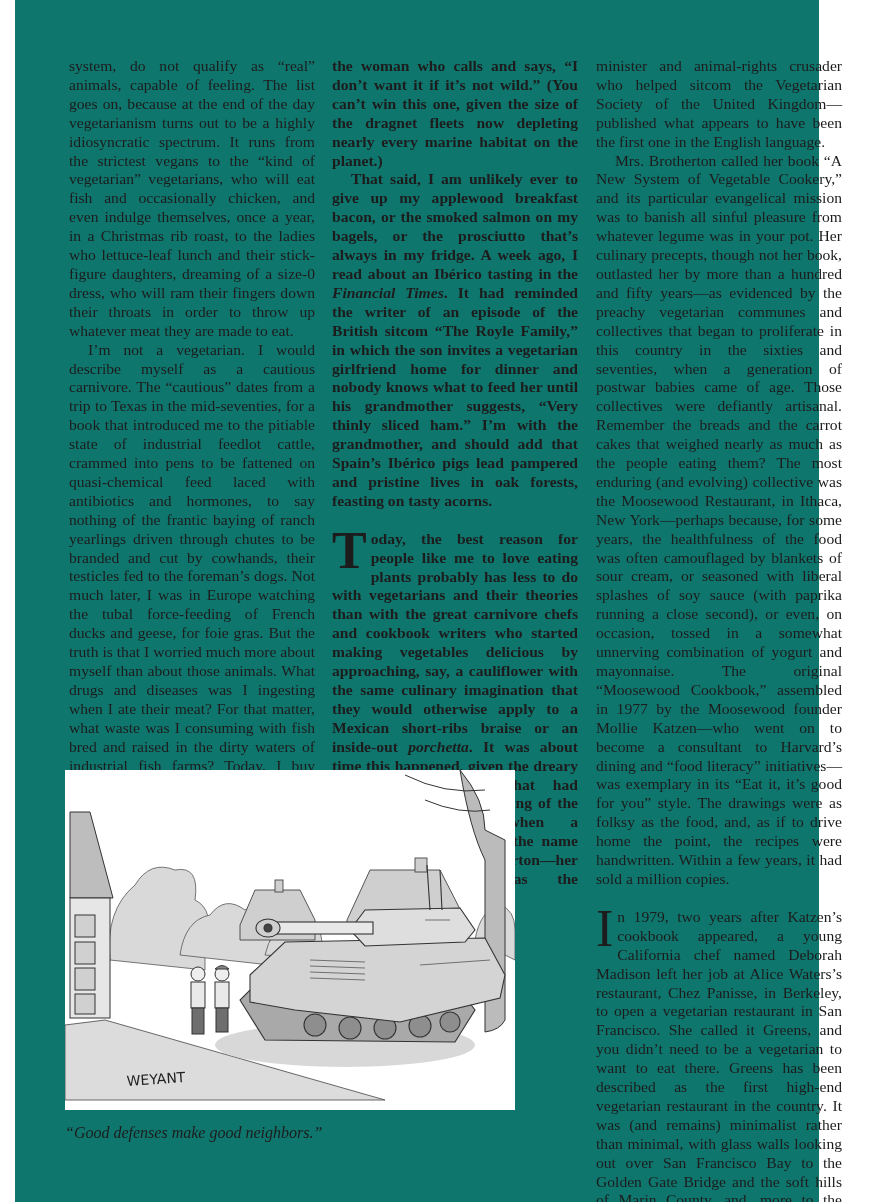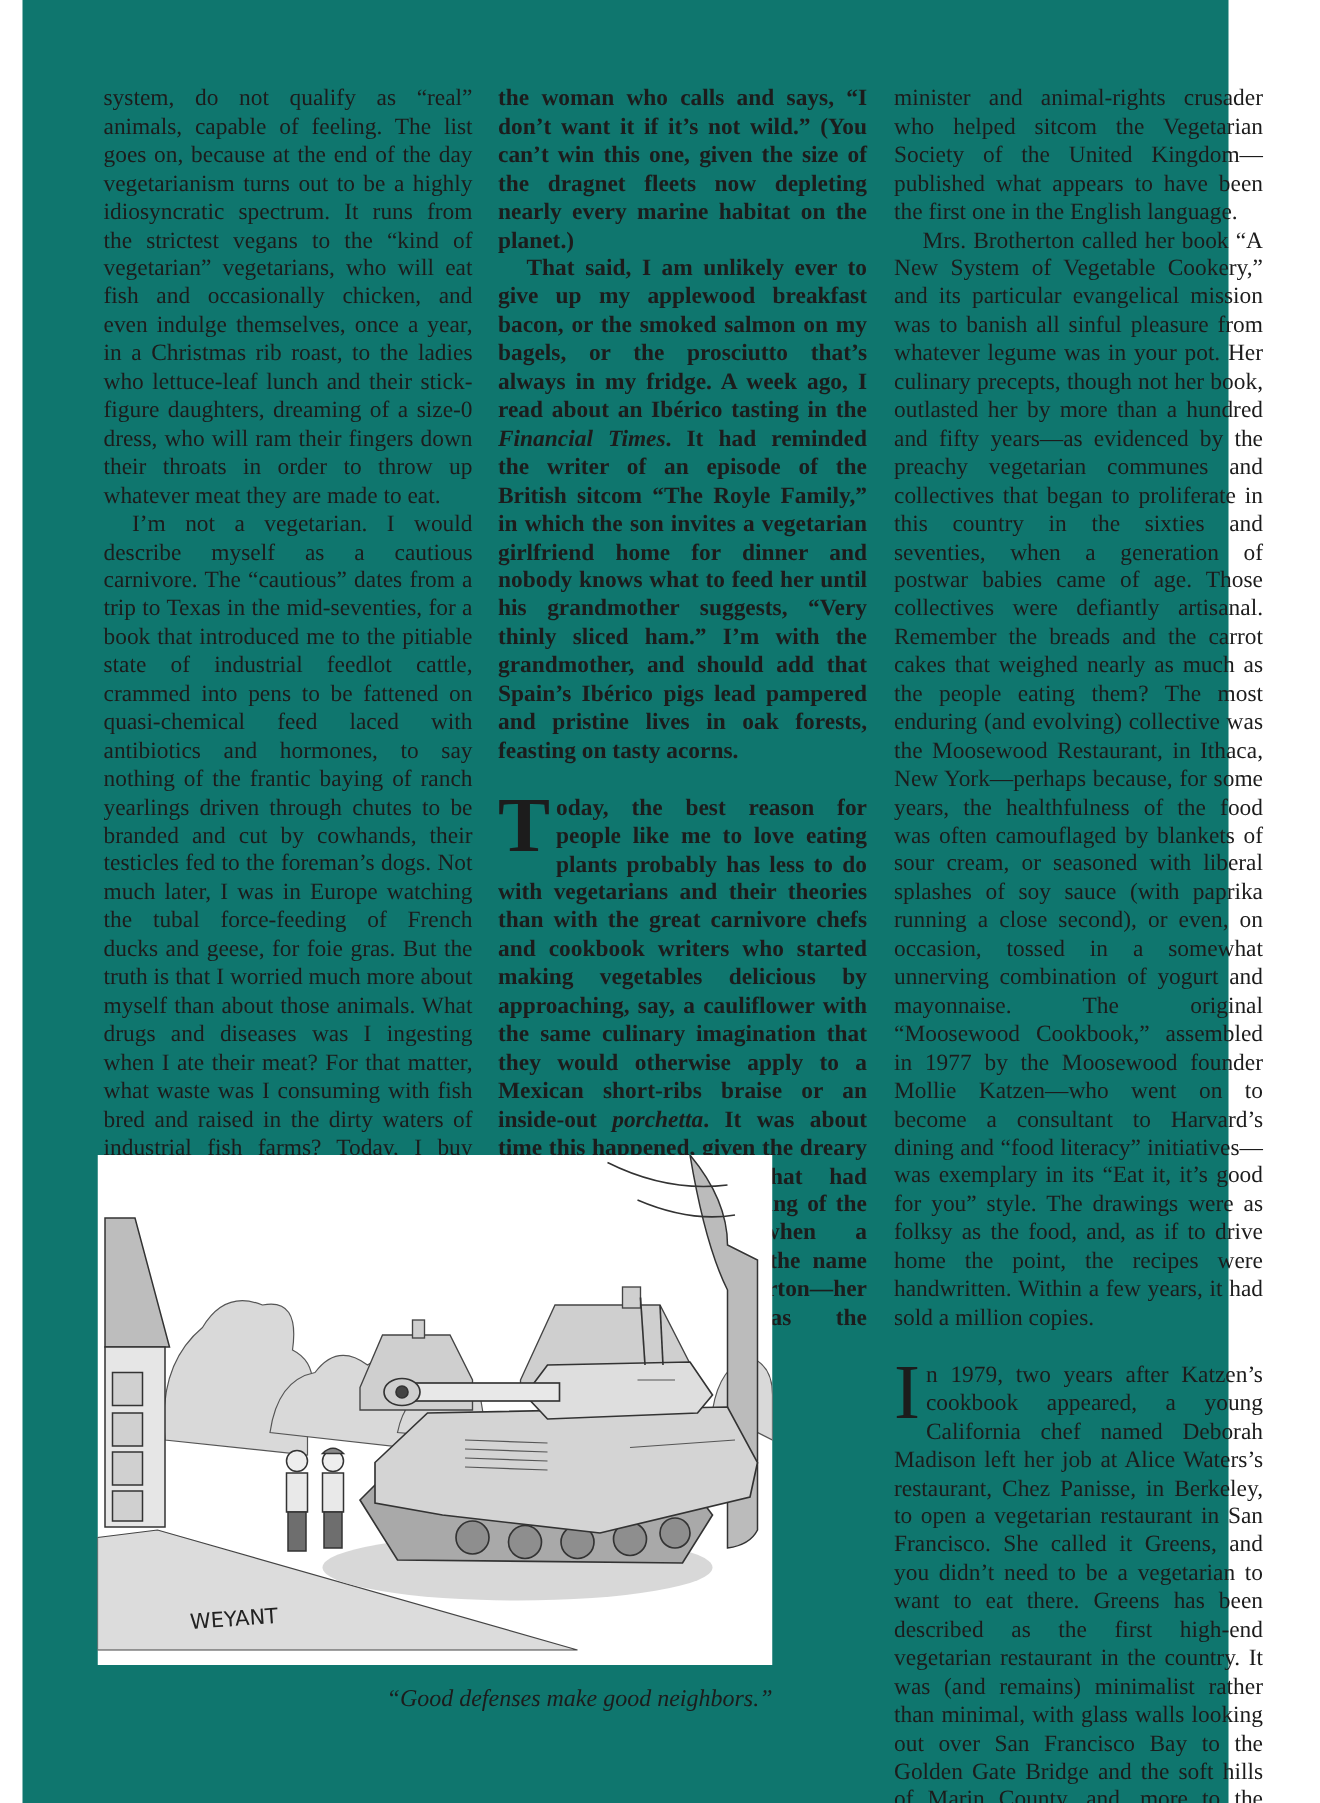--- a/index.html
+++ b/index.html
@@ -34,21 +34,21 @@
     left: 50px;
     top: 770px;
     width: 450px;
     height: 340px;
   }
   .caption {
     position: absolute;
     left: 50px;
     top: 1124px;
     width: 450px;
-    text-align: right;
+    text-align: left;
     font-family: "Liberation Serif", "DejaVu Serif", serif;
     font-style: italic;
     font-size: 16px;
     color: #1c1c1c;
   }
 </style>
 </head>
 <body>
 
 <div class="page">

